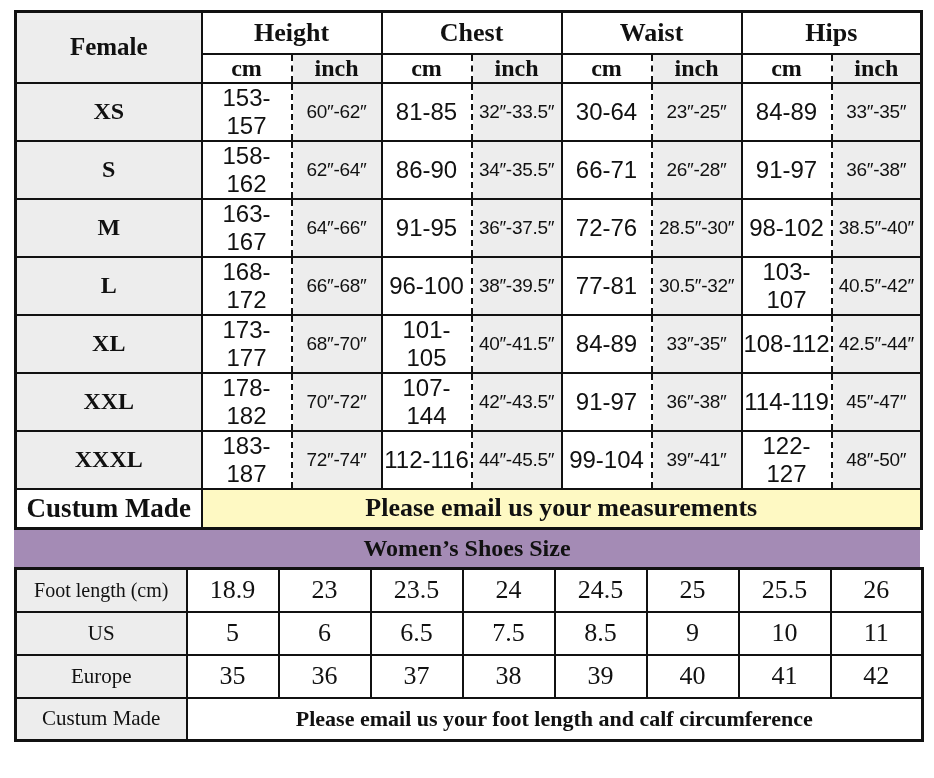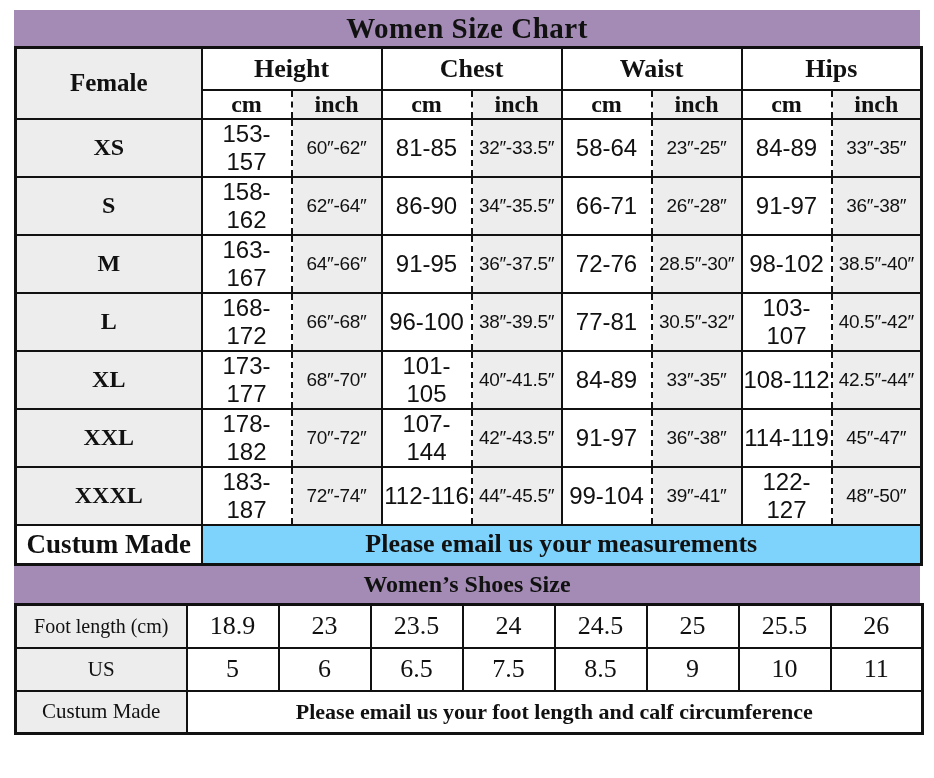--- a/index.html
+++ b/index.html
@@ -58,21 +58,21 @@
   }
   .val-inch {
     background: var(--gray, #ededed);
     font-family: "Liberation Sans", sans-serif;
     font-size: 19px;
     letter-spacing: -0.3px;
   }
   .dash-r { border-right: 2px dashed #111111 !important; }
   .dash-l { border-left: 2px dashed #111111 !important; }
   .custom-label { background: #ffffff; font-weight: 700; font-size: 27px; }
-  .custom-msg   { background: #7dd3fc; font-weight: 700; font-size: 26px; }
+  .custom-msg   { background: #fef9c3; font-weight: 700; font-size: 26px; }
   
   .note {
     height: 38px;
     display: flex;
     align-items: center;
     justify-content: center;
     font-weight: 700;
     font-size: 25px;
     white-space: pre;
   }
@@ -94,23 +94,20 @@
   }
   .shoe-label-small { font-size: 20px; }
   .shoe-val { background: #ffffff; font-size: 26px; }
   .shoe-custom-msg { background: #ffffff; font-weight: 700; font-size: 22px; }
 </style>
 </head>
 <body>
 
 <div class="wrap">
 
-  <div class="title-bar">
-    <span>Women Size Chart</span>
-  </div>
 
   <table class="main-table">
     <colgroup>
       <col style="width:186px">
       <col style="width:90px">
         <col style="width:90px">
       <col style="width:90px">
         <col style="width:90px">
       <col style="width:90px">
         <col style="width:90px">
@@ -135,21 +132,21 @@
       <th class="unit-cm dash-r">cm</th>
       <th class="unit-inch dash-l">inch</th>
     </tr>
 
     <tr class="r-data">
       <th class="size-label">XS</th>
       <td class="val-cm dash-r">153-157</td>
       <td class="val-inch dash-l">60″-62″</td>
       <td class="val-cm dash-r">81-85</td>
       <td class="val-inch dash-l">32″-33.5″</td>
-      <td class="val-cm dash-r">58-64</td>
+      <td class="val-cm dash-r">30-64</td>
       <td class="val-inch dash-l">23″-25″</td>
       <td class="val-cm dash-r">84-89</td>
       <td class="val-inch dash-l">33″-35″</td>
     </tr>
     <tr class="r-data">
       <th class="size-label">S</th>
       <td class="val-cm dash-r">158-162</td>
       <td class="val-inch dash-l">62″-64″</td>
       <td class="val-cm dash-r">86-90</td>
       <td class="val-inch dash-l">34″-35.5″</td>
@@ -255,19 +252,30 @@
       <td class="shoe-val">5</td>
       <td class="shoe-val">6</td>
       <td class="shoe-val">6.5</td>
       <td class="shoe-val">7.5</td>
       <td class="shoe-val">8.5</td>
       <td class="shoe-val">9</td>
       <td class="shoe-val">10</td>
       <td class="shoe-val">11</td>
     </tr>
     <tr>
+      <th class="shoe-label">Europe</th>
+      <td class="shoe-val">35</td>
+      <td class="shoe-val">36</td>
+      <td class="shoe-val">37</td>
+      <td class="shoe-val">38</td>
+      <td class="shoe-val">39</td>
+      <td class="shoe-val">40</td>
+      <td class="shoe-val">41</td>
+      <td class="shoe-val">42</td>
+    </tr>
+    <tr>
       <th class="shoe-label">Custum Made</th>
       <td class="shoe-custom-msg" colspan="8">Please email us your foot length and calf circumference</td>
     </tr>
   </tbody>
     </table>
 
 </div>
 
 </body></html>

